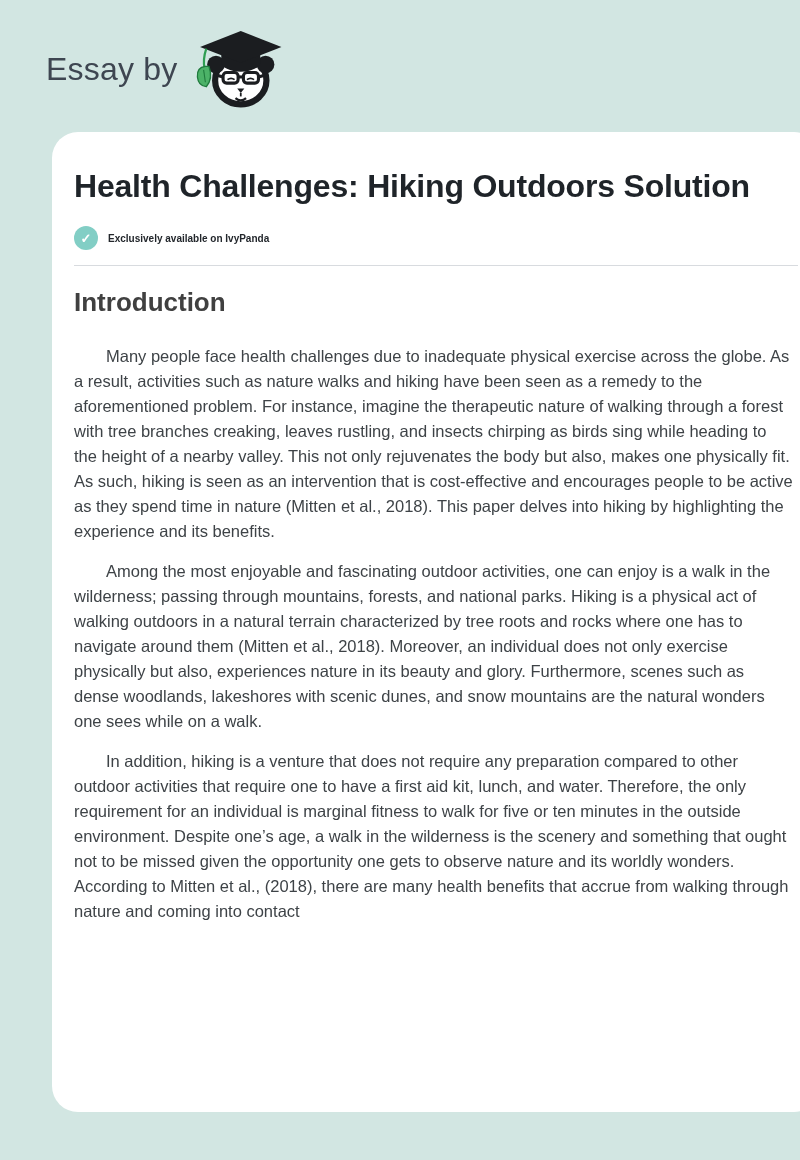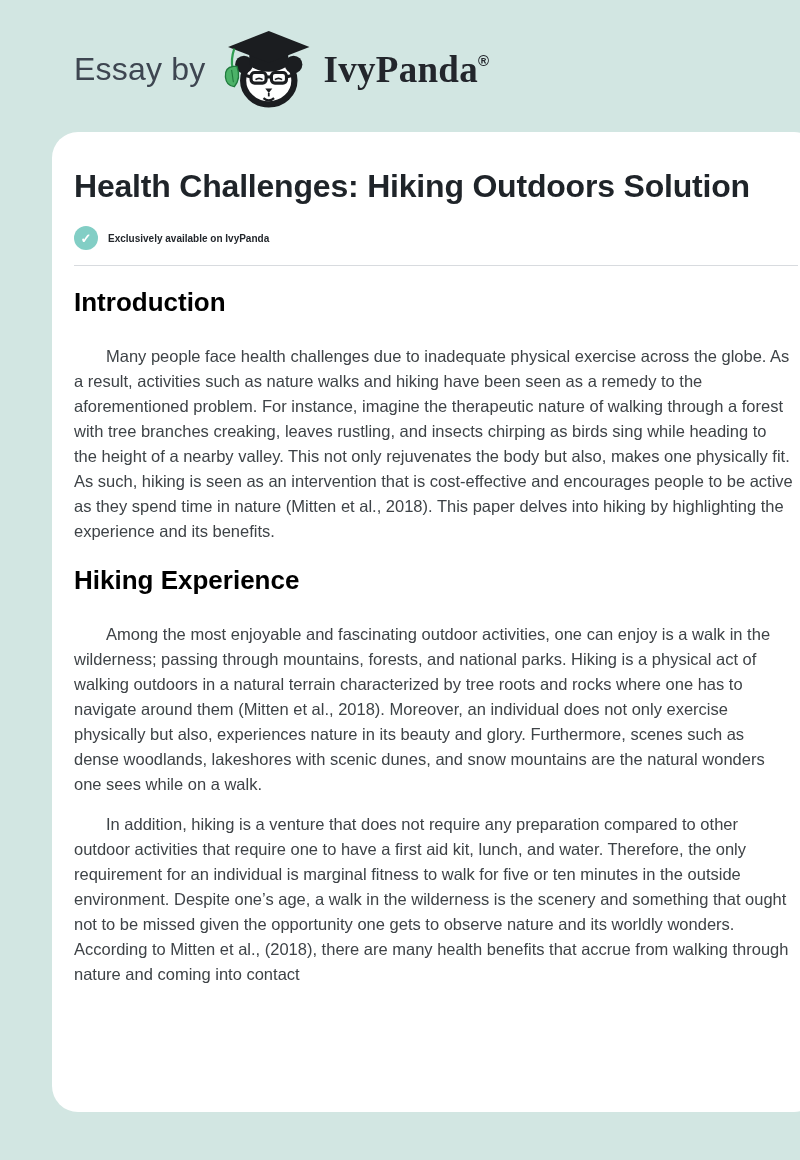--- a/index.html
+++ b/index.html
@@ -9,21 +9,21 @@
     width: 800px;
     height: 1160px;
     background: #d2e6e2;
     font-family: "Liberation Sans", sans-serif;
     overflow: hidden;
   }
   
   .site-header {
     display: flex;
     align-items: center;
-    padding: 26px 0 0 74px;
+    padding: 26px 0 0 46px;
     height: 112px;
   }
   .essay-by {
     font-size: 32px;
     color: #3e4651;
     letter-spacing: 0.2px;
   }
   .logo {
     display: inline-flex;
     margin: 0 10px 0 16px;
@@ -86,21 +86,21 @@
   }
   hr.divider {
     border: none;
     border-top: 1px solid #d8dbdf;
     margin: 0 0 6px 0;
   }
   h2 {
     margin: 21px 0 27px 0;
     font-size: 26px;
     line-height: 30px;
-    color: #000000;
+    color: #404040;
   }
   p.body-par {
     margin: 0 5px 15px 0;
     font-size: 16.5px;
     line-height: 25px;
     color: #3e4347;
     text-indent: 32px;
   }
 </style>
 </head>
@@ -131,32 +131,30 @@
       <line x1="74" y1="56" x2="81" y2="54" stroke="#1b1d20" stroke-width="3.5"></line>
 
       <path d="M39 59 q4 -3 8 0" stroke="#1b1d20" stroke-width="2" fill="none"></path>
       <path d="M61 59 q4 -3 8 0" stroke="#1b1d20" stroke-width="2" fill="none"></path>
 
       <path d="M50 69 h8 l-4 5 z" fill="#1b1d20"></path>
       <line x1="54" y1="74" x2="54" y2="78" stroke="#1b1d20" stroke-width="2"></line>
       <path d="M48 80 q6 5 12 0" stroke="#1b1d20" stroke-width="2.5" fill="none"></path>
     </svg>
   </span>
-  <span class="brand"><span>IvyPanda</span><sup>®</sup></span>
 </header>
 
 <main class="card">
   <h1>Health Challenges: Hiking Outdoors Solution</h1>
 
   <div class="badge-row">
     <span class="badge-circle">✓</span>
     <span class="badge-label">Exclusively available on IvyPanda</span>
   </div>
 
   <hr class="divider">
 
   <h2>Introduction</h2>
   <p class="body-par">Many people face health challenges due to inadequate physical exercise across the globe. As a result, activities such as nature walks and hiking have been seen as a remedy to the aforementioned problem. For instance, imagine the therapeutic nature of walking through a forest with tree branches creaking, leaves rustling, and insects chirping as birds sing while heading to the height of a nearby valley. This not only rejuvenates the body but also, makes one physically fit. As such, hiking is seen as an intervention that is cost-effective and encourages people to be active as they spend time in nature (Mitten et al., 2018). This paper delves into hiking by highlighting the experience and its benefits.</p>
 
-  <h2>Hiking Experience</h2>
   <p class="body-par">Among the most enjoyable and fascinating outdoor activities, one can enjoy is a walk in the wilderness; passing through mountains, forests, and national parks. Hiking is a physical act of walking outdoors in a natural terrain characterized by tree roots and rocks where one has to navigate around them (Mitten et al., 2018). Moreover, an individual does not only exercise physically but also, experiences nature in its beauty and glory. Furthermore, scenes such as dense woodlands, lakeshores with scenic dunes, and snow mountains are the natural wonders one sees while on a walk.</p>
   <p class="body-par">In addition, hiking is a venture that does not require any preparation compared to other outdoor activities that require one to have a first aid kit, lunch, and water. Therefore, the only requirement for an individual is marginal fitness to walk for five or ten minutes in the outside environment. Despite one’s age, a walk in the wilderness is the scenery and something that ought not to be missed given the opportunity one gets to observe nature and its worldly wonders. According to Mitten et al., (2018), there are many health benefits that accrue from walking through nature and coming into contact</p>
 </main>
 
 </body></html>

